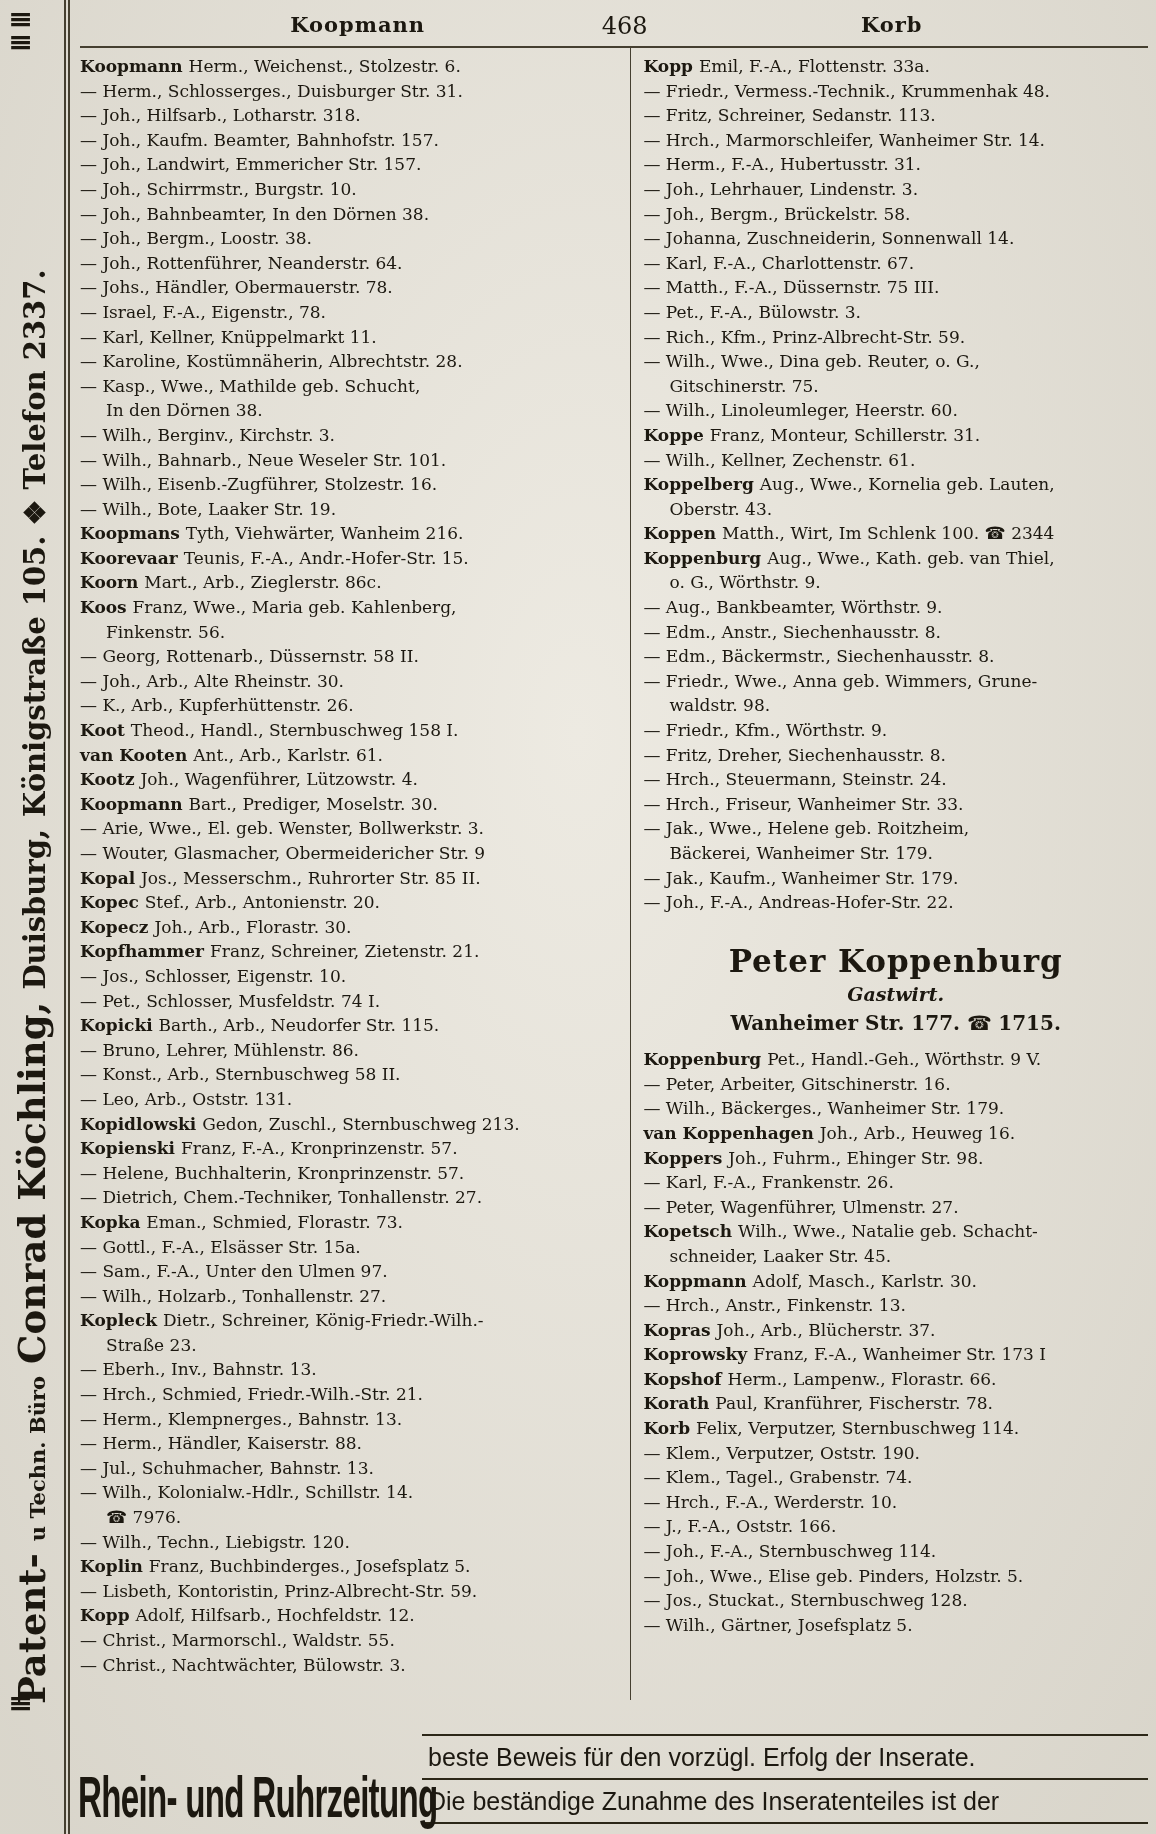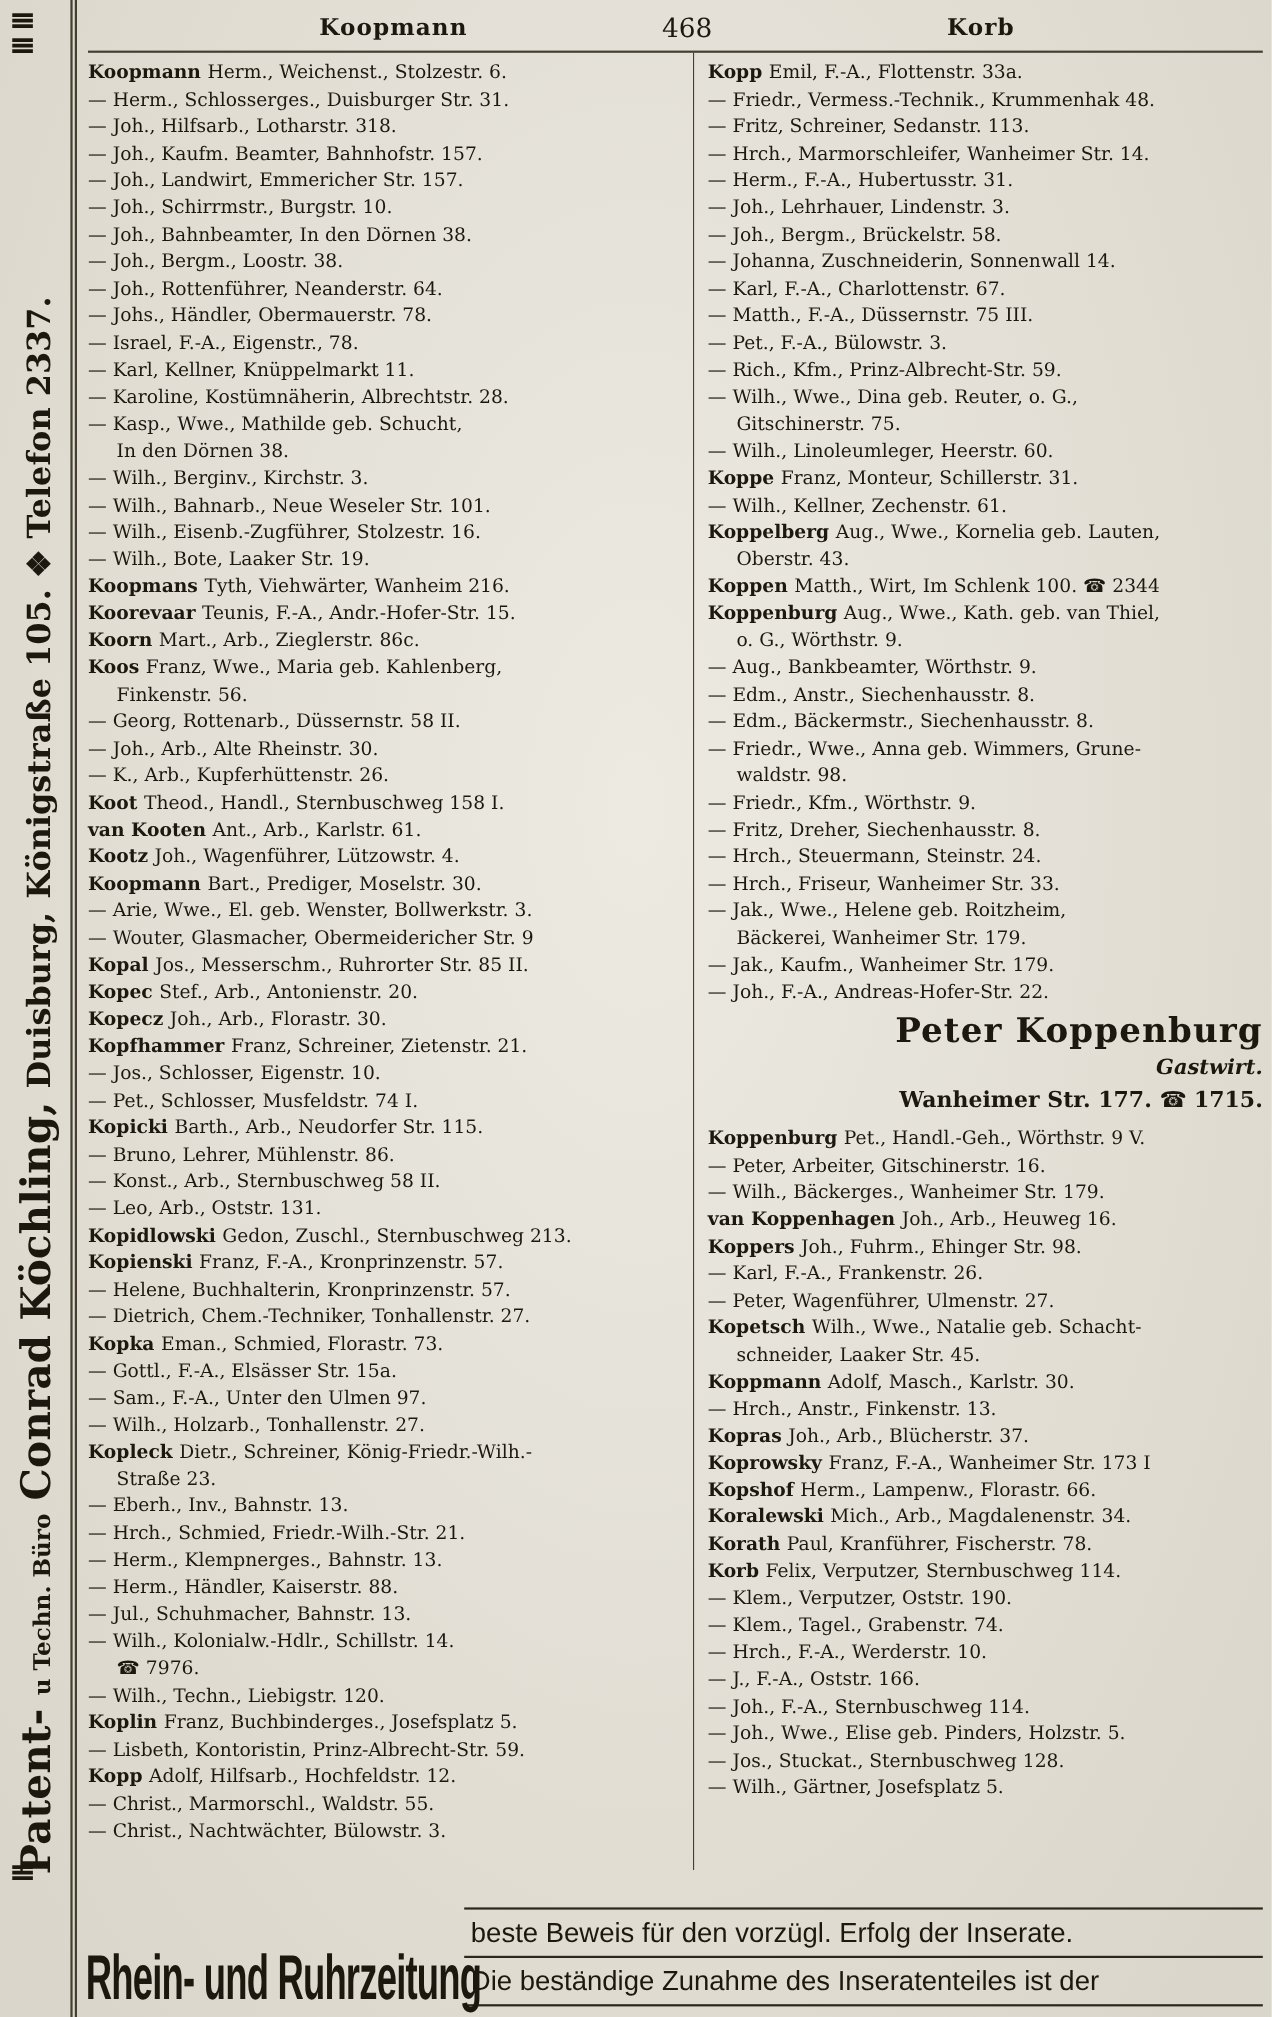--- a/index.html
+++ b/index.html
@@ -51,21 +51,21 @@
   .col{
     width:50%;box-sizing:border-box;
     font-size:17px;line-height:24.6px;
     padding-top:6px;
   }
   .col-left{padding-right:10px;}
   .col-right{padding-left:12px;border-left:1.5px solid #453f30;}
   .entry{padding-left:26px;text-indent:-26px;}
   .surname{font-weight:700;}
   
-  .inline-ad{text-align:right;margin:4px 0 12px;}
+  .inline-ad{text-align:center;margin:28px 0 12px;}
   .ad-name{font-size:31px;font-weight:700;letter-spacing:1px;line-height:1.2;}
   .ad-occ{font-size:19px;font-weight:700;margin-top:2px;font-style:italic;}
   .ad-addr{font-size:20px;font-weight:700;margin-top:4px;}
   .phone-icon::before{content:"☎ ";}
   .phone-icon{font-weight:400;}
   
   .bottom-ad{
     position:absolute;left:8px;right:8px;bottom:10px;height:114px;
     display:flex;align-items:flex-end;
   }
@@ -226,21 +226,20 @@
             <div class="entry"><span class="surname">van Koppenhagen </span><span>Joh., Arb., Heuweg 16.</span></div>
             <div class="entry"><span class="surname">Koppers </span><span>Joh., Fuhrm., Ehinger Str. 98.</span></div>
             <div class="entry"><span>— Karl, F.-A., Frankenstr. 26.</span></div>
             <div class="entry"><span>— Peter, Wagenführer, Ulmenstr. 27.</span></div>
             <div class="entry"><span class="surname">Kopetsch </span><span>Wilh., Wwe., Natalie geb. Schacht-</span><br><span>schneider, Laaker Str. 45.</span></div>
             <div class="entry"><span class="surname">Koppmann </span><span>Adolf, Masch., Karlstr. 30.</span></div>
             <div class="entry"><span>— Hrch., Anstr., Finkenstr. 13.</span></div>
             <div class="entry"><span class="surname">Kopras </span><span>Joh., Arb., Blücherstr. 37.</span></div>
             <div class="entry"><span class="surname">Koprowsky </span><span>Franz, F.-A., Wanheimer Str. 173 I</span></div>
             <div class="entry"><span class="surname">Kopshof </span><span>Herm., Lampenw., Florastr. 66.</span></div>
-            <div class="entry"><span class="surname">Koralewski </span><span>Mich., Arb., Magdalenenstr. 34.</span></div>
             <div class="entry"><span class="surname">Korath </span><span>Paul, Kranführer, Fischerstr. 78.</span></div>
             <div class="entry"><span class="surname">Korb </span><span>Felix, Verputzer, Sternbuschweg 114.</span></div>
             <div class="entry"><span>— Klem., Verputzer, Oststr. 190.</span></div>
             <div class="entry"><span>— Klem., Tagel., Grabenstr. 74.</span></div>
             <div class="entry"><span>— Hrch., F.-A., Werderstr. 10.</span></div>
             <div class="entry"><span>— J., F.-A., Oststr. 166.</span></div>
             <div class="entry"><span>— Joh., F.-A., Sternbuschweg 114.</span></div>
             <div class="entry"><span>— Joh., Wwe., Elise geb. Pinders, Holzstr. 5.</span></div>
             <div class="entry"><span>— Jos., Stuckat., Sternbuschweg 128.</span></div>
             <div class="entry"><span>— Wilh., Gärtner, Josefsplatz 5.</span></div>

